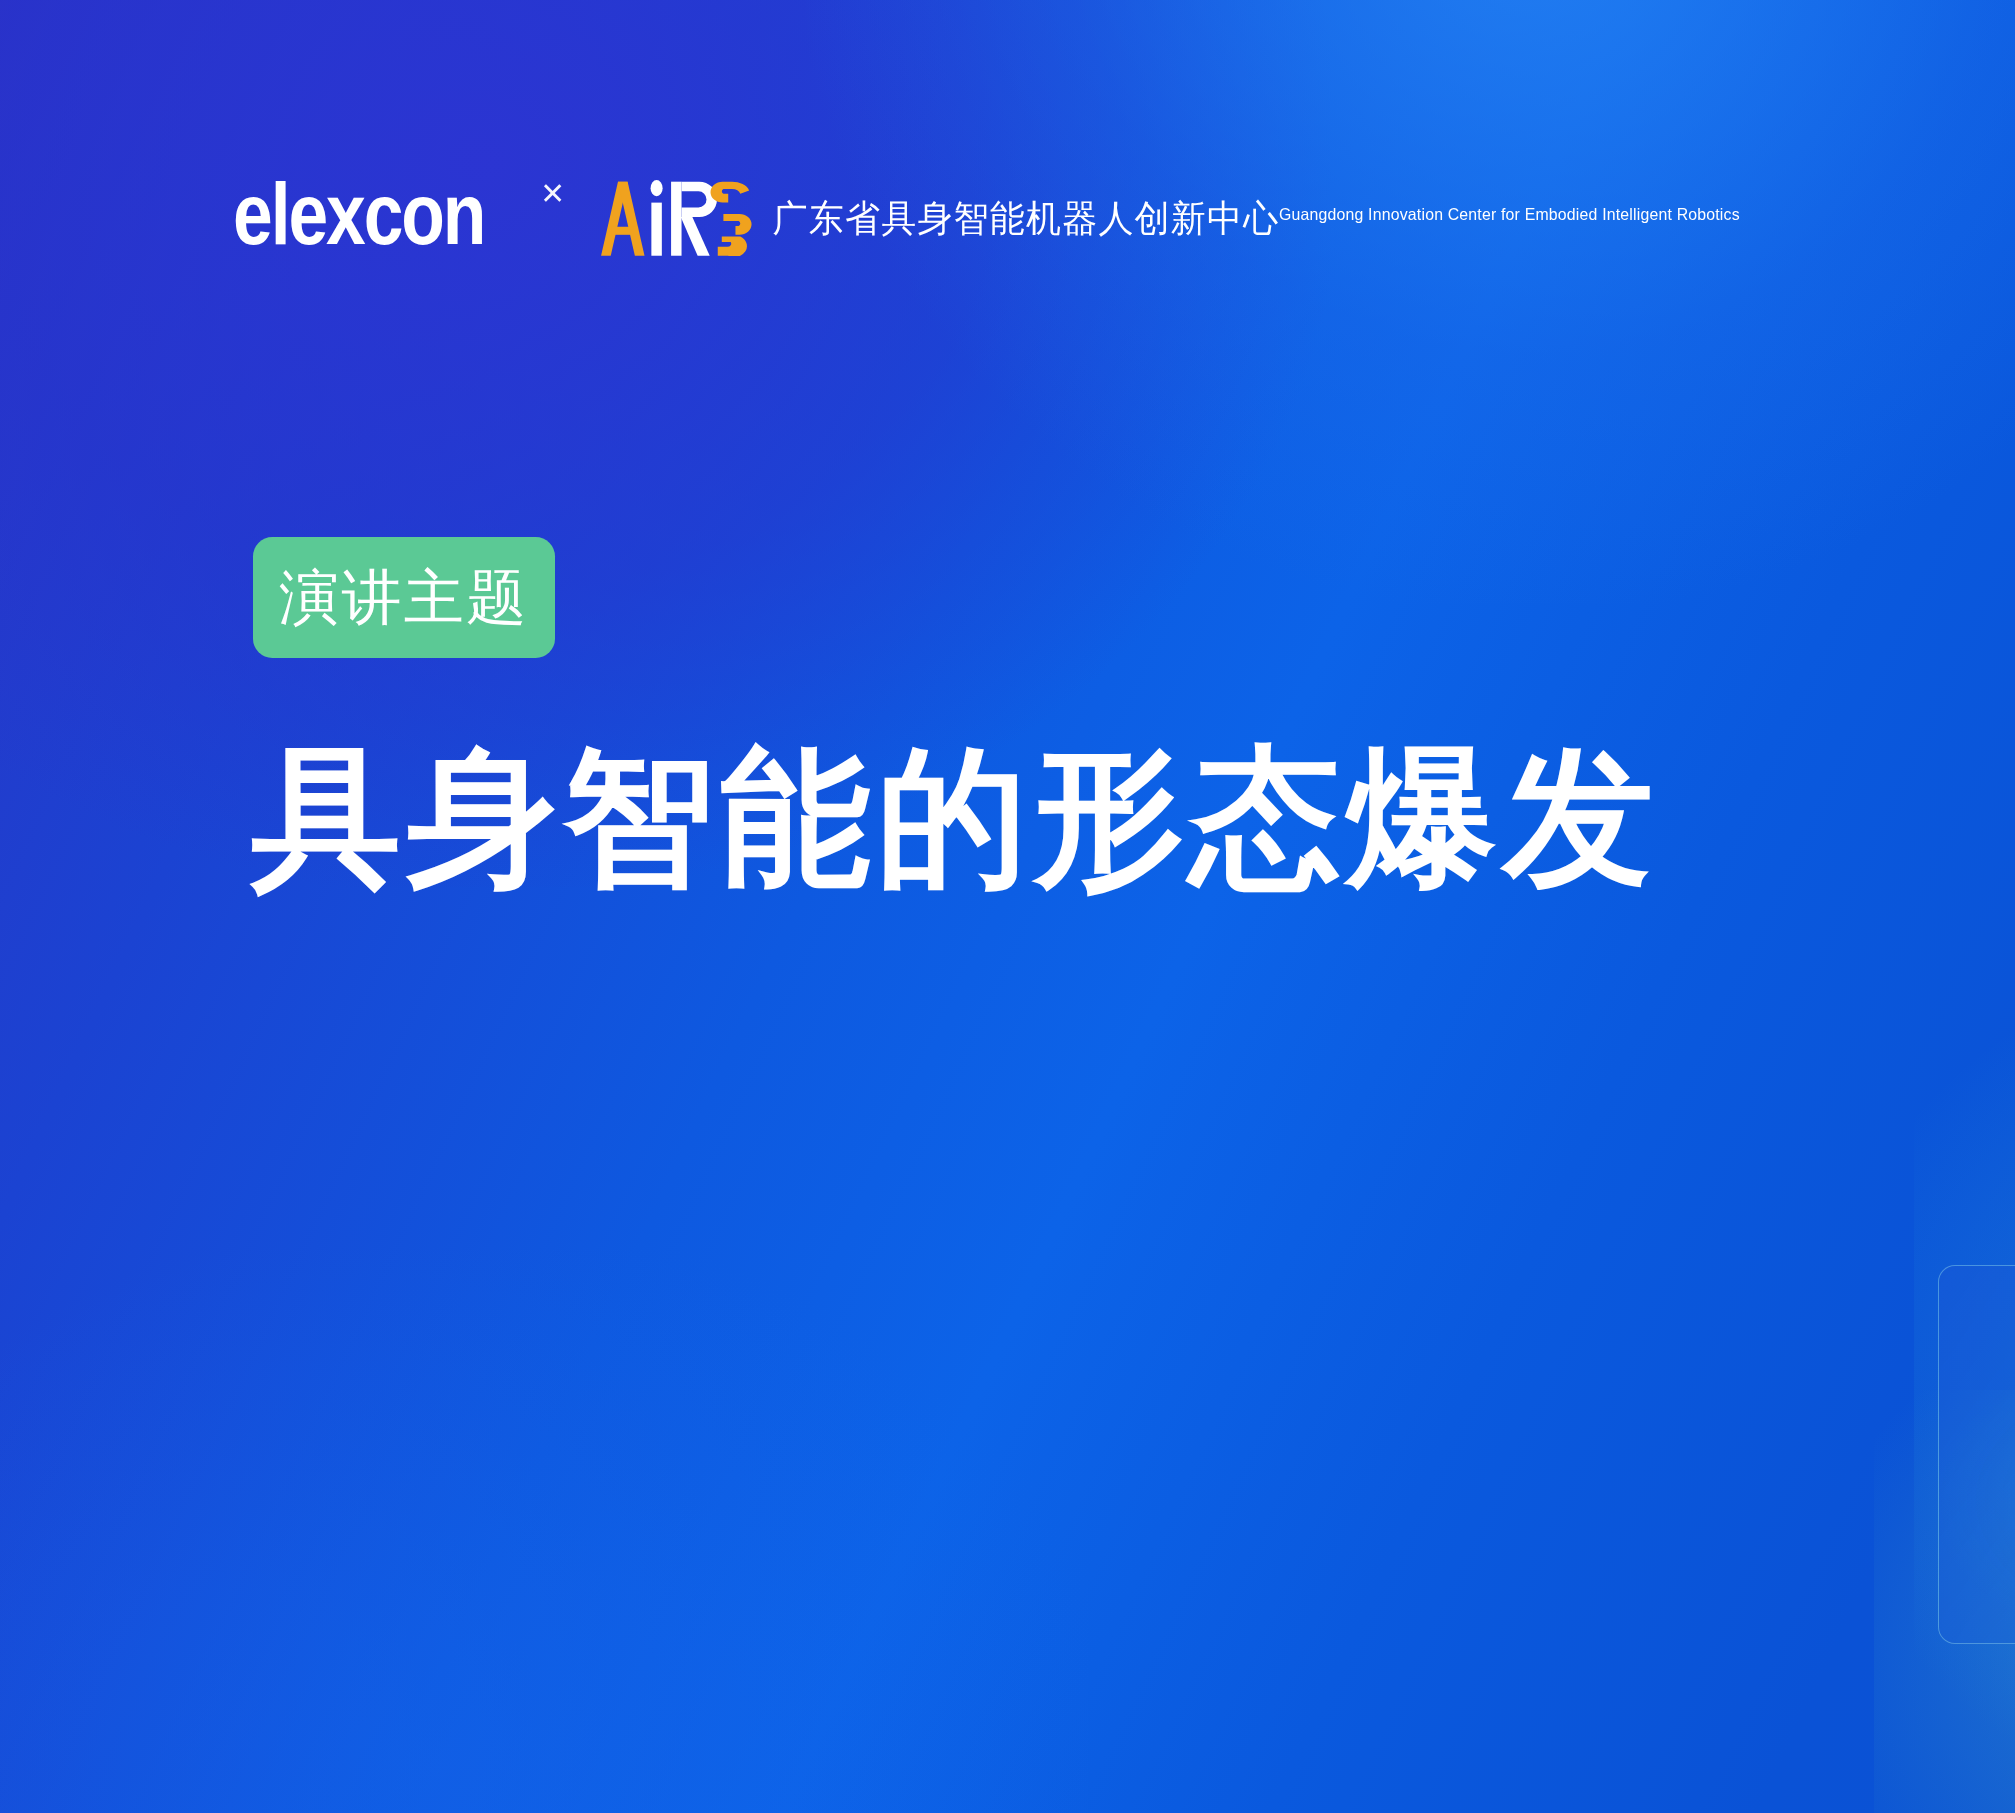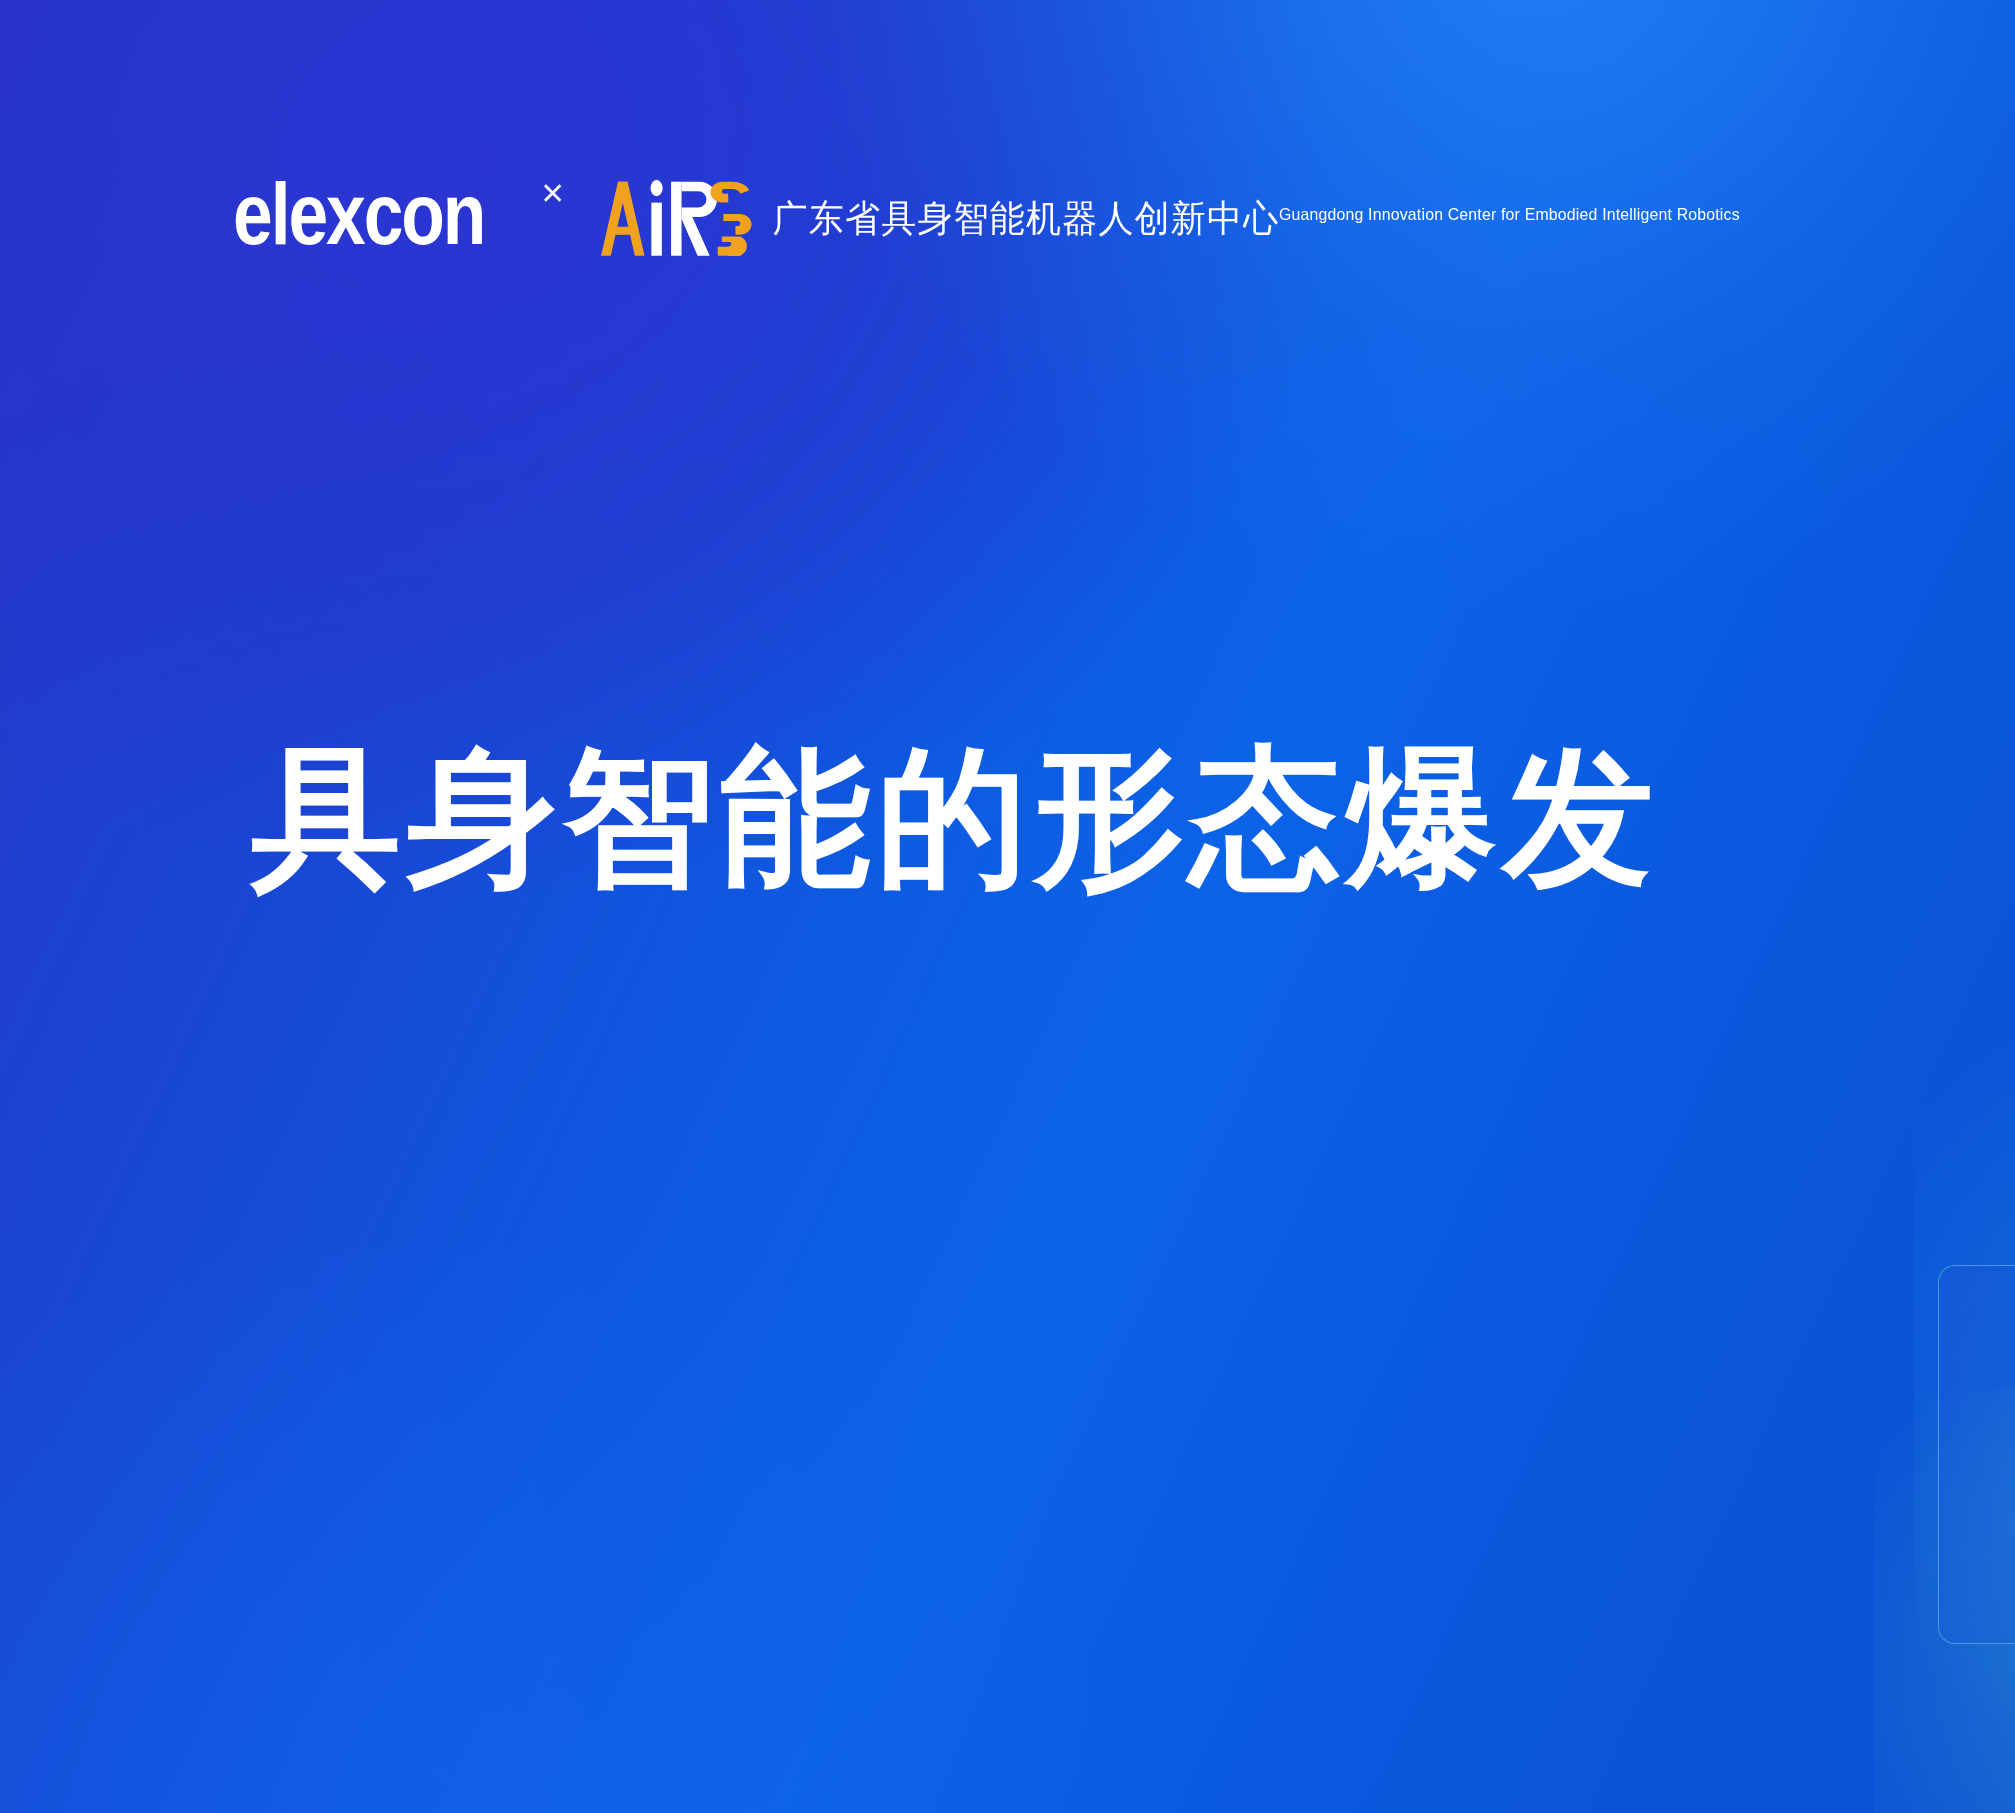--- a/index.html
+++ b/index.html
@@ -250,20 +250,23 @@
       </div>
 
       <div class="airs-text">
         <div class="airs-cn">广东省具身智能机器人创新中心</div>
         <div class="airs-en">Guangdong Innovation Center for Embodied Intelligent Robotics</div>
       </div>
 
     </div>
   </div>
 
+  <div class="topic-badge">
+    <span class="topic-badge-label">演讲主题</span>
+  </div>
 
   <div class="title-line1">具身智能的形态爆发</div>
 
   <div class="speaker-card">
     
     
     
   </div>
 
 </div>

